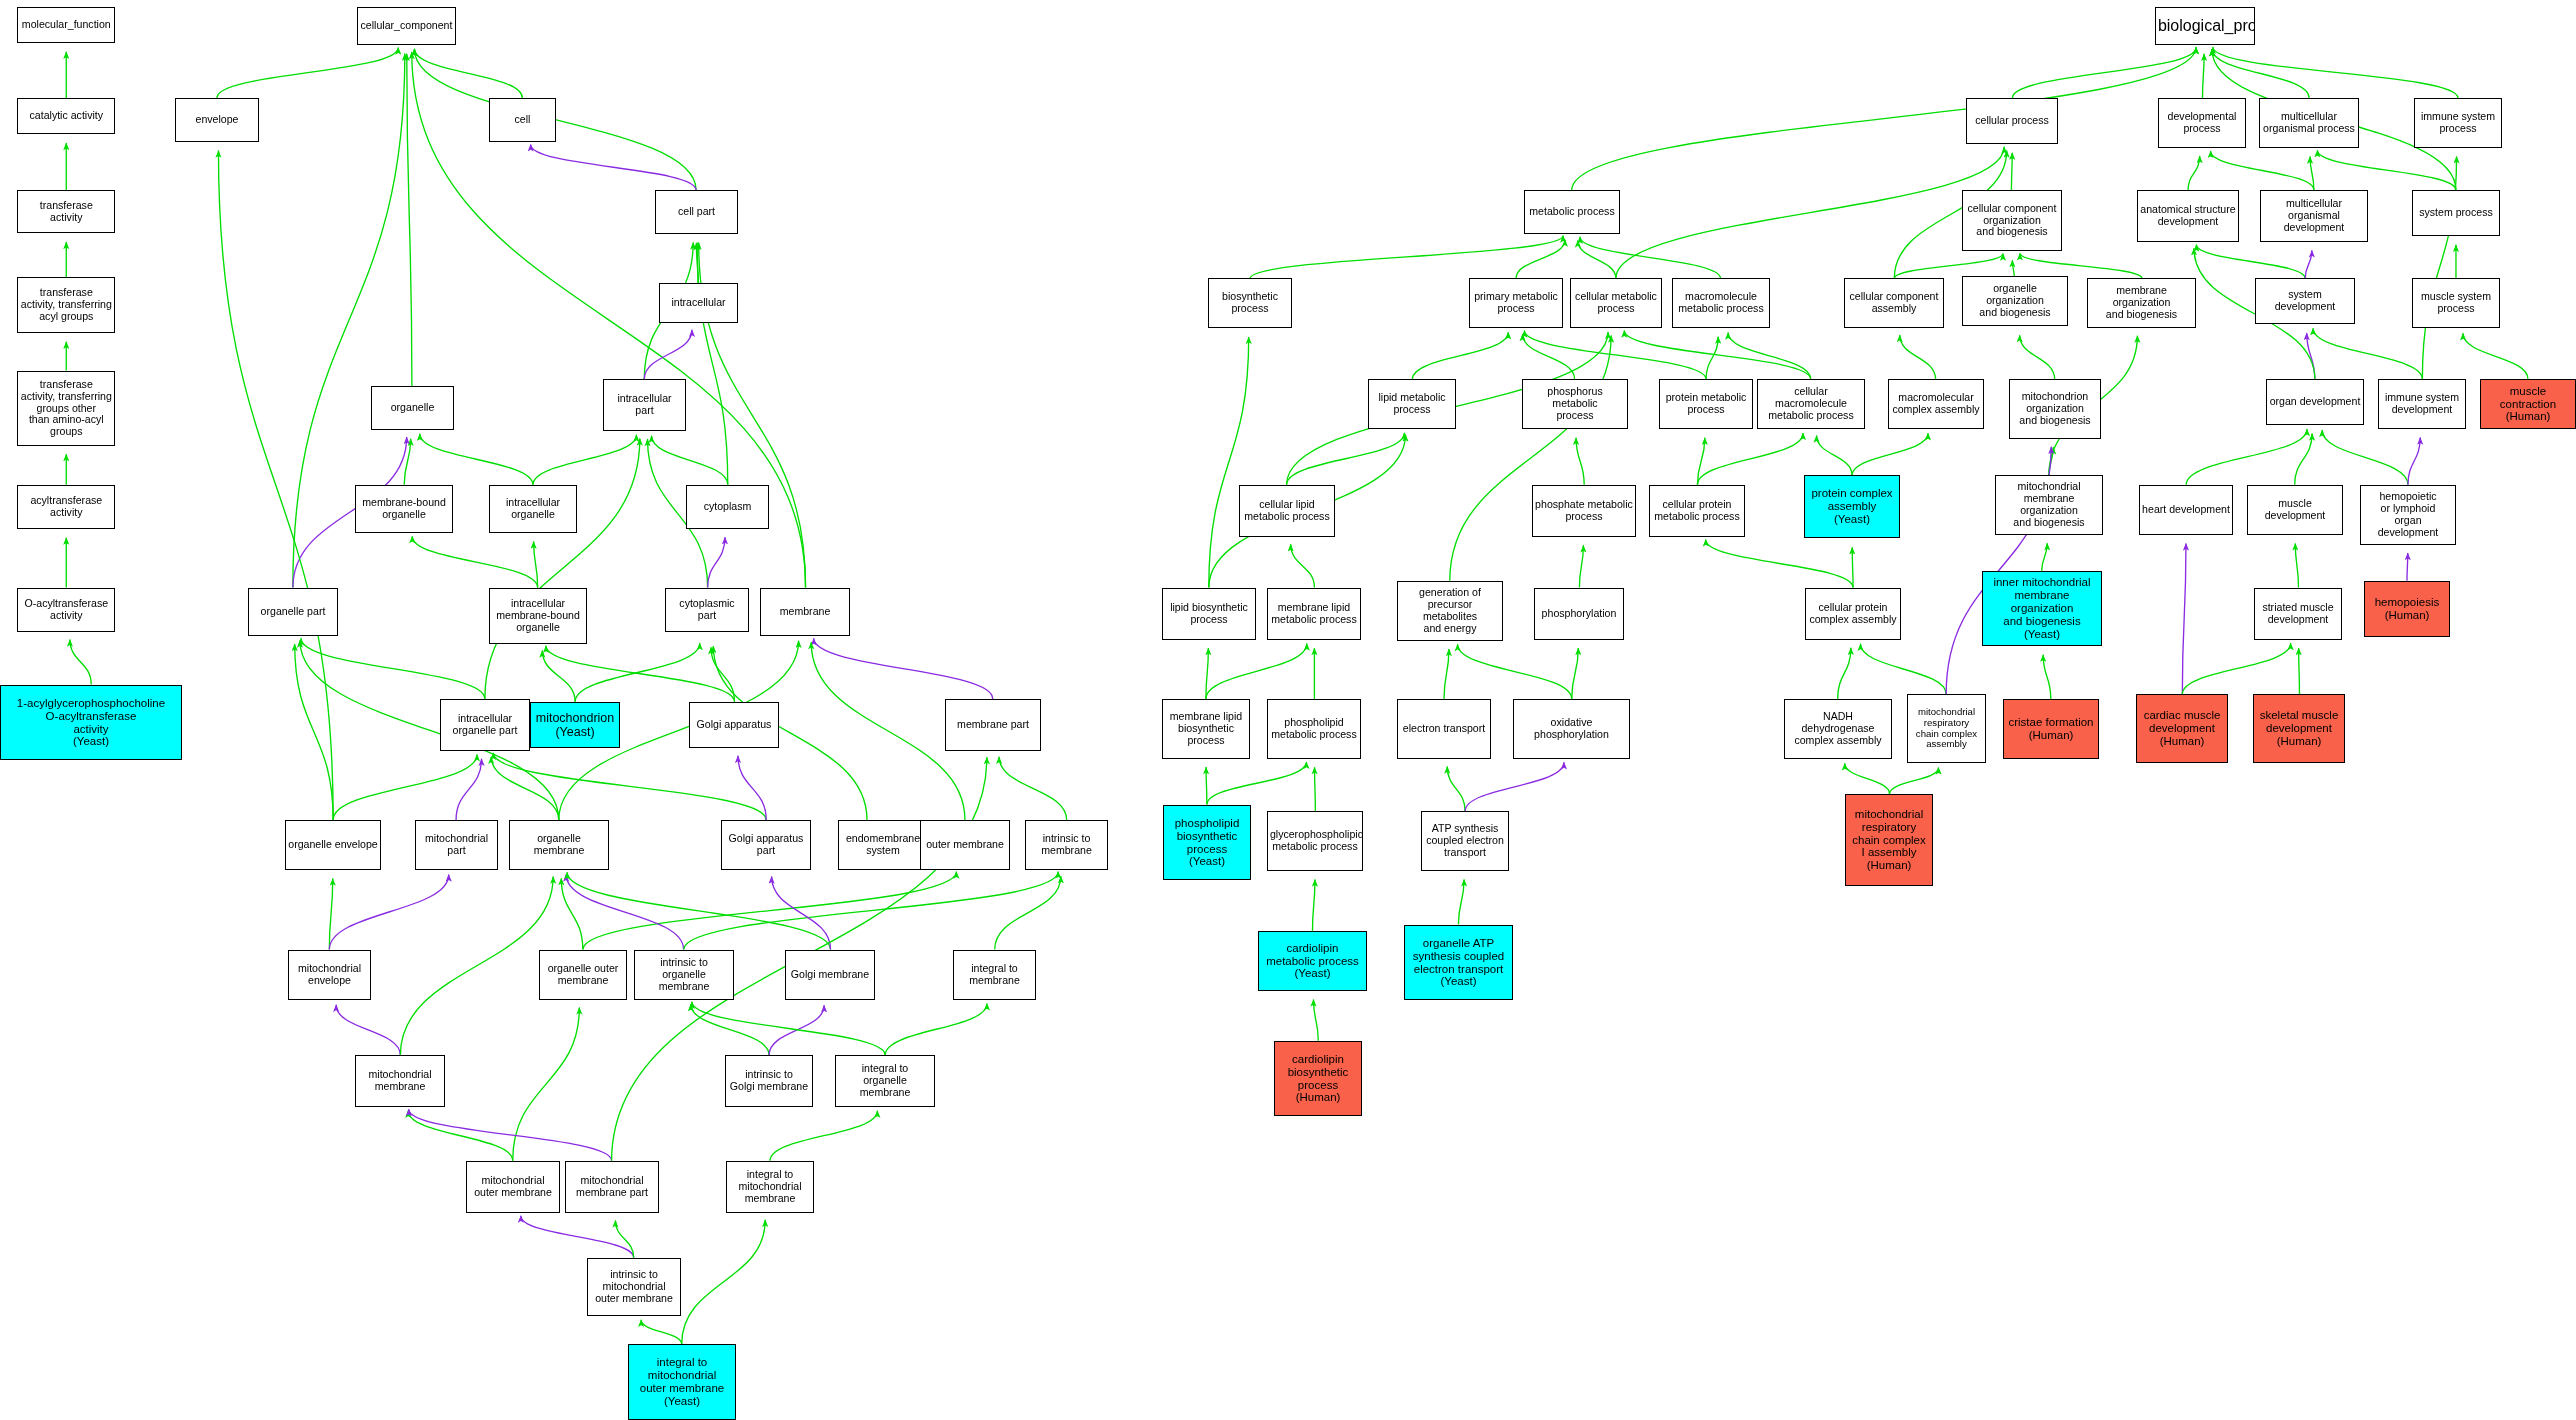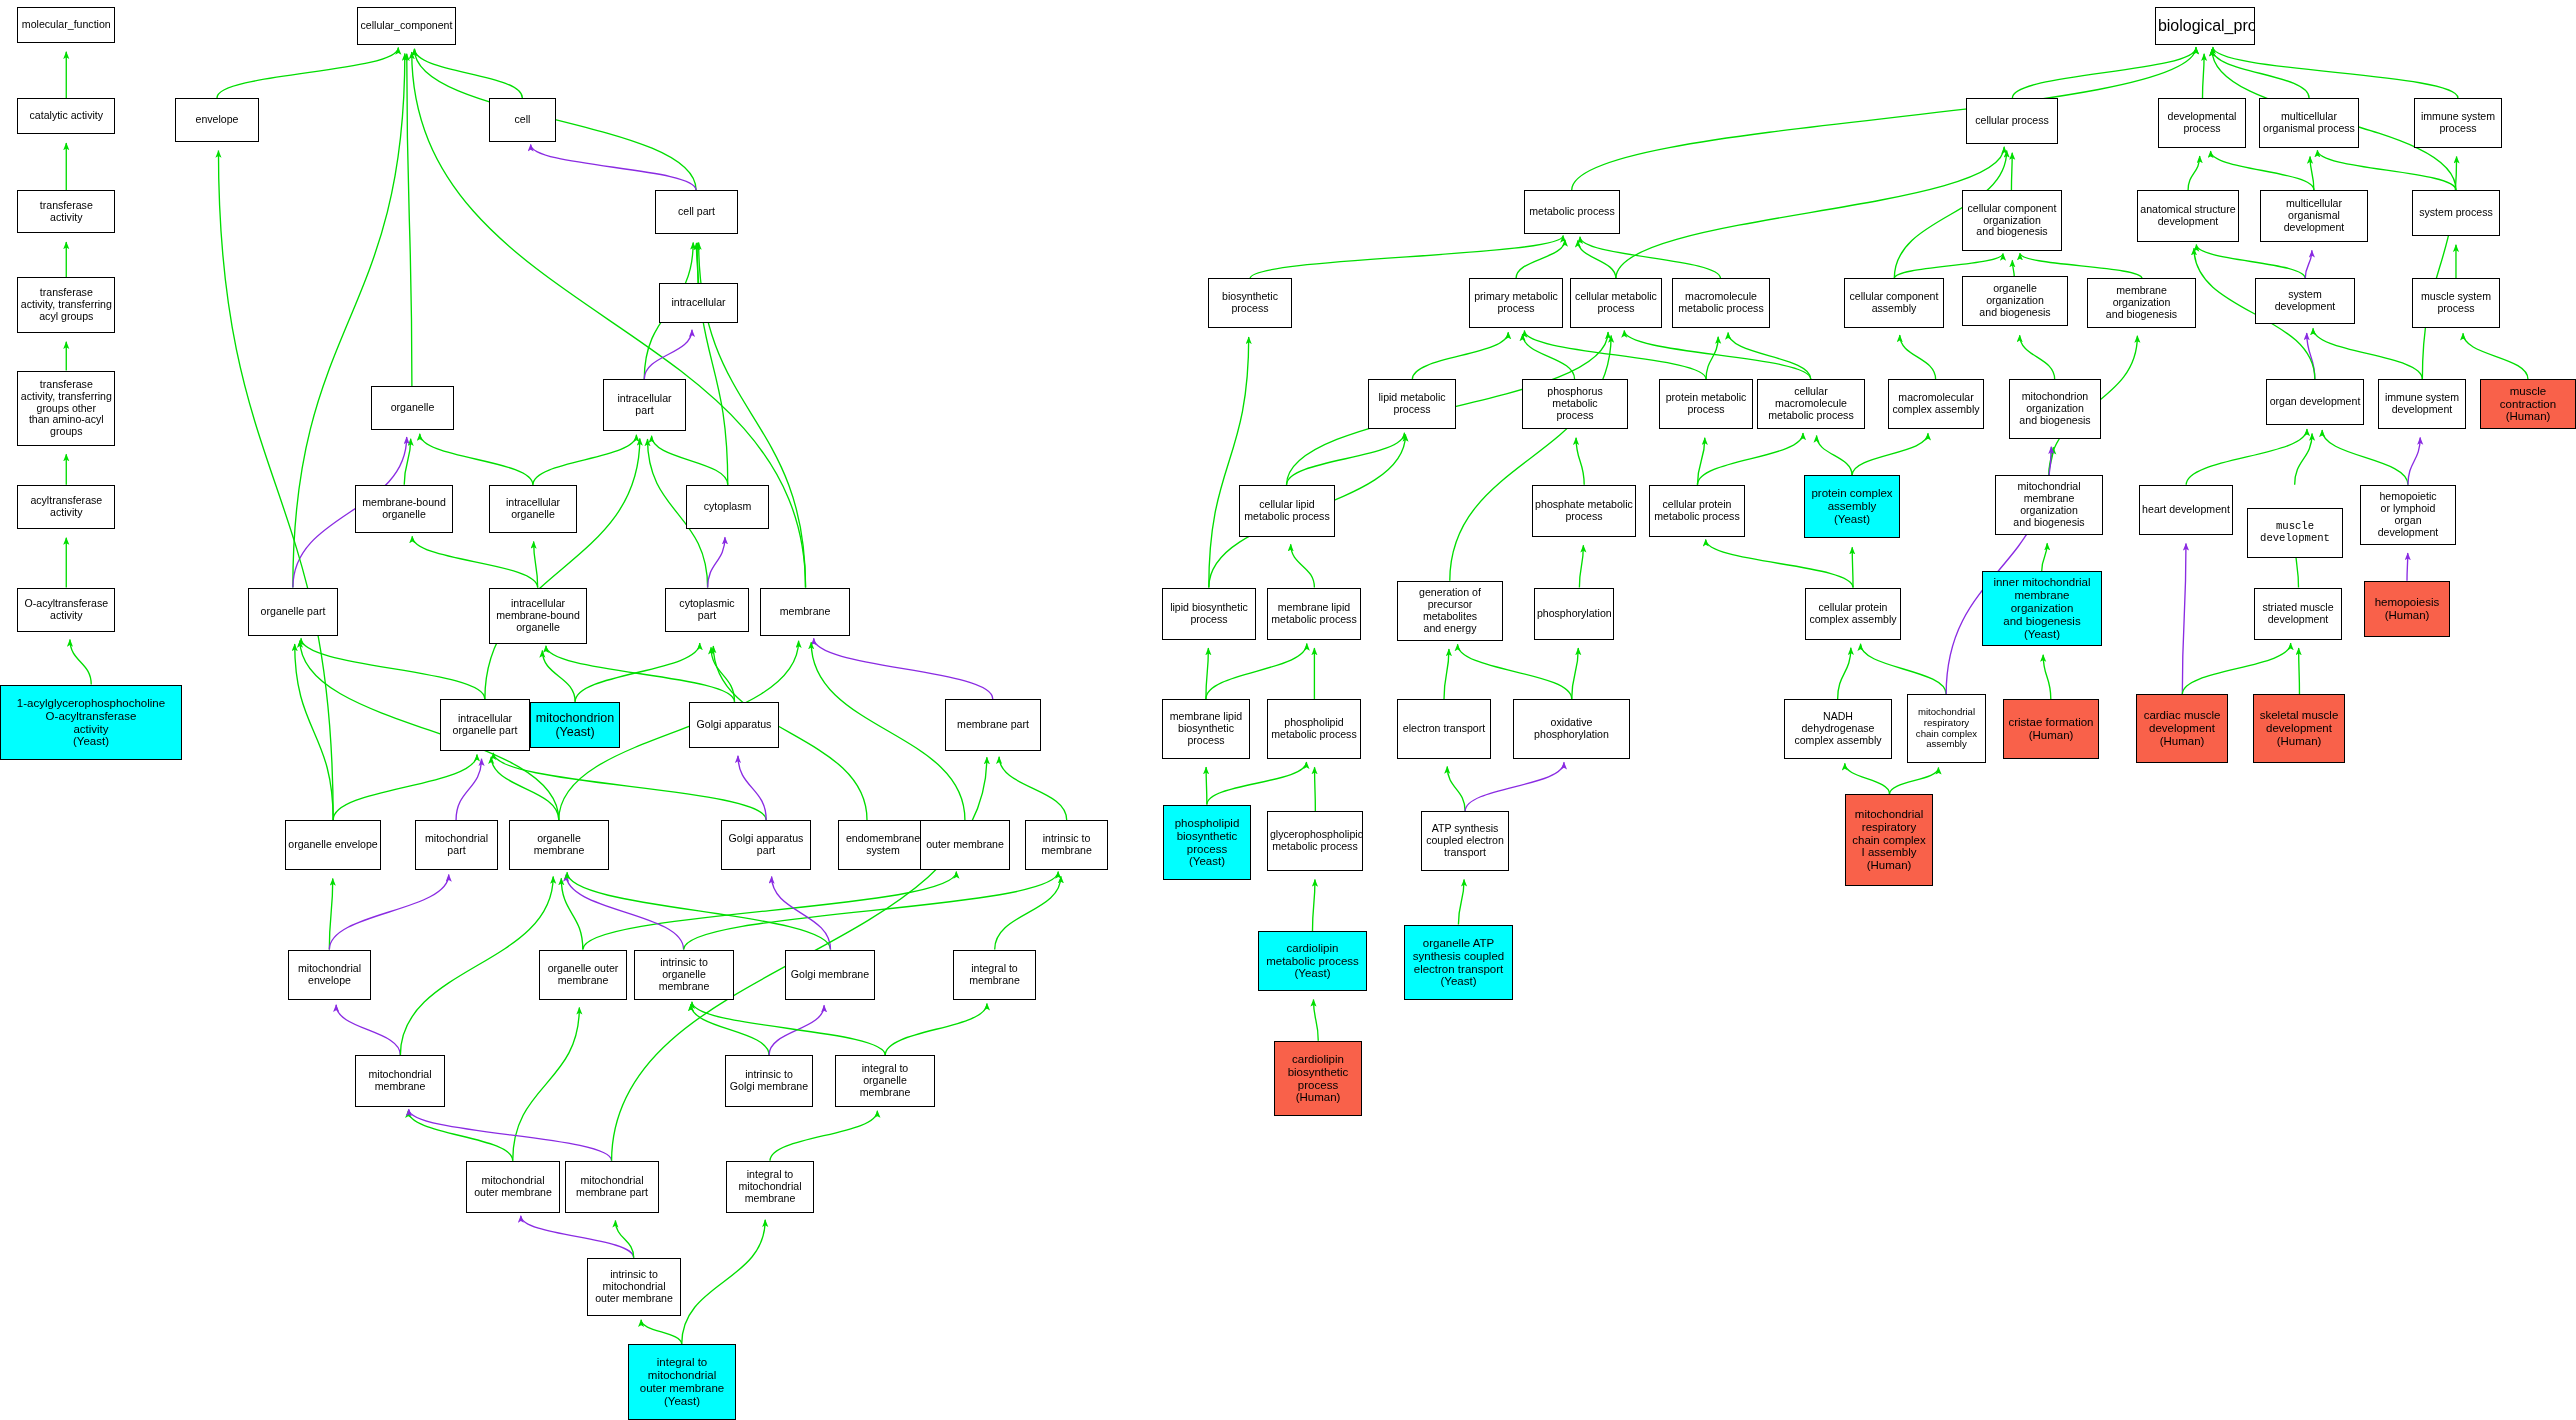--- a/index.html
+++ b/index.html
@@ -345,32 +345,32 @@
 process</span></div>
       <div class="node" style="left: 1649px; top: 485px; width: 96px; height: 52px; font-size: 10.6px;"><span class="lbl">cellular protein
 metabolic process</span></div>
       <div class="node yeast" style="left: 1804px; top: 475px; width: 96px; height: 63px; font-size: 11.5px;"><span class="lbl">protein complex
 assembly
 (Yeast)</span></div>
       <div class="node" style="left: 1995px; top: 475px; width: 108px; height: 60px; font-size: 10.6px;"><span class="lbl">mitochondrial
 membrane organization
 and biogenesis</span></div>
       <div class="node" style="left: 2139px; top: 485px; width: 94px; height: 50px; font-size: 10.6px;"><span class="lbl">heart development</span></div>
-      <div class="node" style="left: 2247px; top: 508px; width: 96px; height: 50px; font-size: 10.6px; font-family: Liberation Mono, monospace;"><span class="lbl">muscle development</span></div>
+      <div class="node" style="left: 2247px; top: 485px; width: 96px; height: 50px; font-size: 10.6px;"><span class="lbl">muscle development</span></div>
       <div class="node" style="left: 2360px; top: 485px; width: 96px; height: 60px; font-size: 10.6px;"><span class="lbl">hemopoietic
 or lymphoid
 organ development</span></div>
       <div class="node" style="left: 1162px; top: 588px; width: 94px; height: 52px; font-size: 10.6px;"><span class="lbl">lipid biosynthetic
 process</span></div>
       <div class="node" style="left: 1267px; top: 588px; width: 94px; height: 52px; font-size: 10.6px;"><span class="lbl">membrane lipid
 metabolic process</span></div>
       <div class="node" style="left: 1397px; top: 581px; width: 106px; height: 60px; font-size: 10.6px;"><span class="lbl">generation of
 precursor metabolites
 and energy</span></div>
-      <div class="node" style="left: 1534px; top: 588px; width: 80px; height: 52px; font-size: 10.6px;"><span class="lbl">phosphorylation</span></div>
+      <div class="node" style="left: 1534px; top: 588px; width: 90px; height: 52px; font-size: 10.6px;"><span class="lbl">phosphorylation</span></div>
       <div class="node" style="left: 1805px; top: 588px; width: 96px; height: 52px; font-size: 10.6px;"><span class="lbl">cellular protein
 complex assembly</span></div>
       <div class="node yeast" style="left: 1982px; top: 571px; width: 120px; height: 75px; font-size: 11.5px;"><span class="lbl">inner mitochondrial
 membrane organization
 and biogenesis
 (Yeast)</span></div>
       <div class="node" style="left: 2254px; top: 588px; width: 88px; height: 52px; font-size: 10.6px;"><span class="lbl">striated muscle
 development</span></div>
       <div class="node human" style="left: 2364px; top: 581px; width: 86px; height: 56px; font-size: 11.5px;"><span class="lbl">hemopoiesis
 (Human)</span></div>

